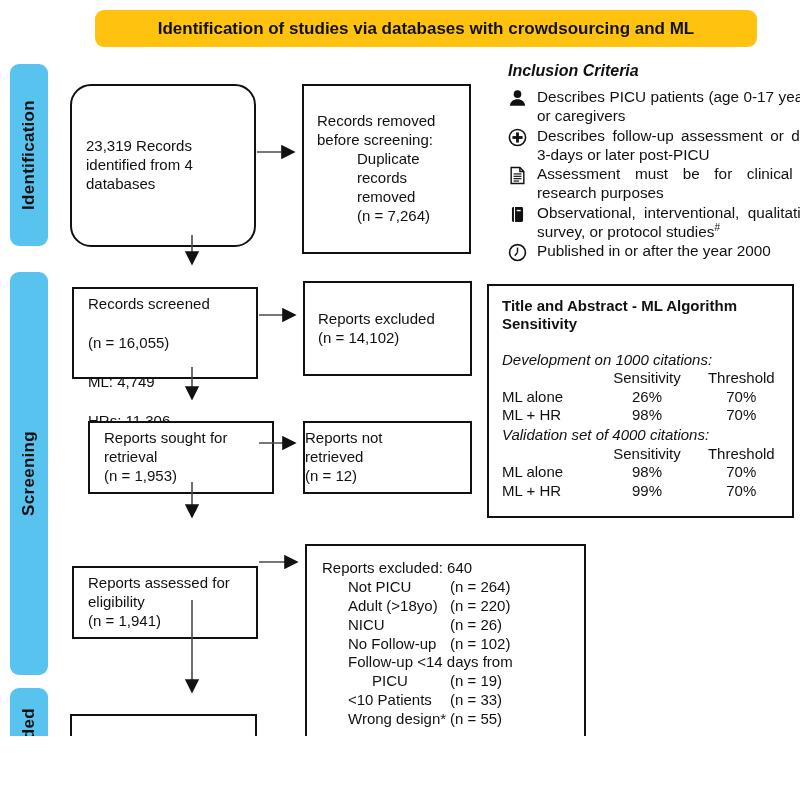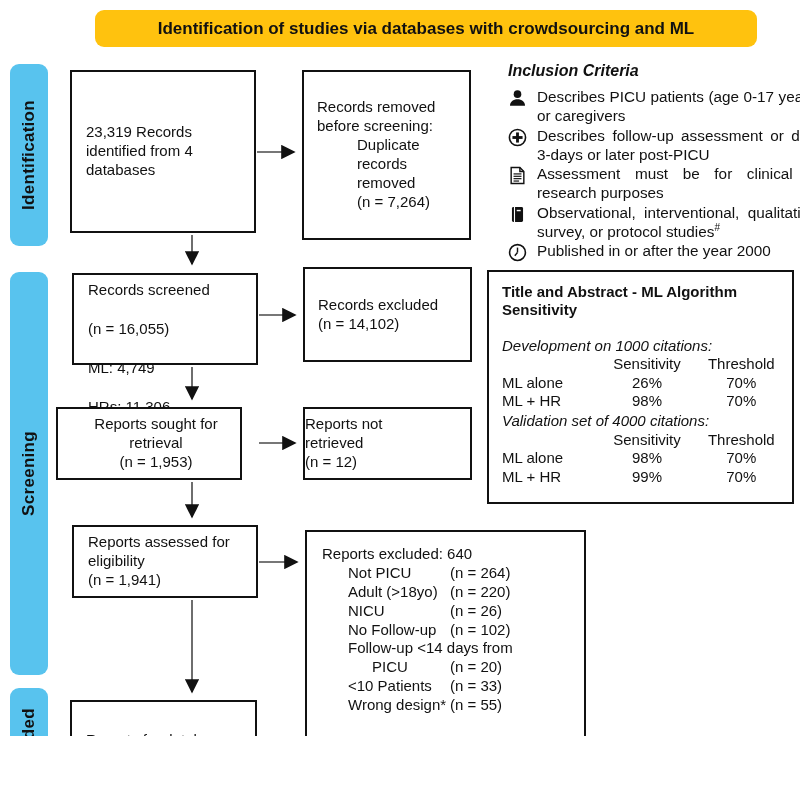--- a/index.html
+++ b/index.html
@@ -42,33 +42,34 @@
   }
   .box {
     position: absolute;
     border: 2px solid #111;
     background: #fff;
     font-size: 15px;
     line-height: 1.26;
     box-sizing: border-box;
     display: flex;
     flex-direction: column;
+    margin-top: 14px;
   }
   .vcenter { justify-content: center; }
   .bline { white-space: nowrap; }
   .italic { }
   .sub { padding-left: 40px; }
 
-  .box1 { left: 70px;  top: 70px;  width: 186px; height: 163px; padding-left: 14px; }
+  .box1 { left: 70px;  top: 70px;  width: 186px; height: 163px; padding-left: 14px; border-radius: 21px; }
   .box2 { left: 302px; top: 70px;  width: 169px; height: 170px; padding-left: 13px; }
   .box3 { left: 72px;  top: 273px; width: 186px; height: 92px;  padding: 6px 0 0 14px; gap: 20px; }
   .box4 { left: 303px; top: 267px; width: 169px; height: 95px;  padding-left: 13px; }
-  .box5 { left: 56px;  top: 407px; width: 186px; height: 73px;  padding-left: 14px; align-items: center; }
+  .box5 { left: 88px;  top: 407px; width: 186px; height: 73px;  padding-left: 14px; }
   .box6 { left: 303px; top: 407px; width: 169px; height: 73px;  padding-left: 0; }
-  .box7 { left: 72px;  top: 525px; width: 186px; height: 73px;  padding-left: 14px; }
+  .box7 { left: 72px;  top: 552px; width: 186px; height: 73px;  padding-left: 14px; }
   .box8 { left: 305px; top: 530px; width: 281px; height: 211px; padding: 13px 8px 12px 15px; }
   .box9 { left: 70px;  top: 700px; width: 187px; height: 100px; padding-left: 14px; }
 
   .ex-row { display: flex; padding-left: 26px; white-space: nowrap; }
   .ex-label { width: 102px; }
   .ex-label.wide { width: auto; }
   .ex-label.indent { padding-left: 24px; width: 78px; }
   .ex-count { }
 
   .criteria {
@@ -142,21 +143,21 @@
   </div>
 
   <div class="box box3">
     <div class="bline">Records screened</div>
     <div class="bline">(n = 16,055)</div>
     <div class="bline italic">ML: 4,749</div>
     <div class="bline italic">HRs: 11,306</div>
   </div>
 
   <div class="box box4 vcenter">
-    <div class="bline">Records excluded</div>
+    <div class="bline">Reports excluded</div>
     <div class="bline">(n = 14,102)</div>
   </div>
 
   <div class="box box5 vcenter">
     <div class="bline">Reports sought for</div>
     <div class="bline">retrieval</div>
     <div class="bline">(n = 1,953)</div>
   </div>
 
   <div class="box box6 vcenter">
@@ -187,21 +188,21 @@
     </div>
     <div class="ex-row">
       <span class="ex-label">No Follow-up</span>
       <span class="ex-count">(n = 102)</span>
     </div>
     <div class="ex-row">
       <span class="ex-label wide">Follow-up &lt;14 days from</span>
     </div>
     <div class="ex-row">
       <span class="ex-label indent">PICU</span>
-      <span class="ex-count">(n = 20)</span>
+      <span class="ex-count">(n = 19)</span>
     </div>
     <div class="ex-row">
       <span class="ex-label">&lt;10 Patients</span>
       <span class="ex-count">(n = 33)</span>
     </div>
     <div class="ex-row">
       <span class="ex-label">Wrong design*</span>
       <span class="ex-count">(n = 55)</span>
     </div>
   </div>

